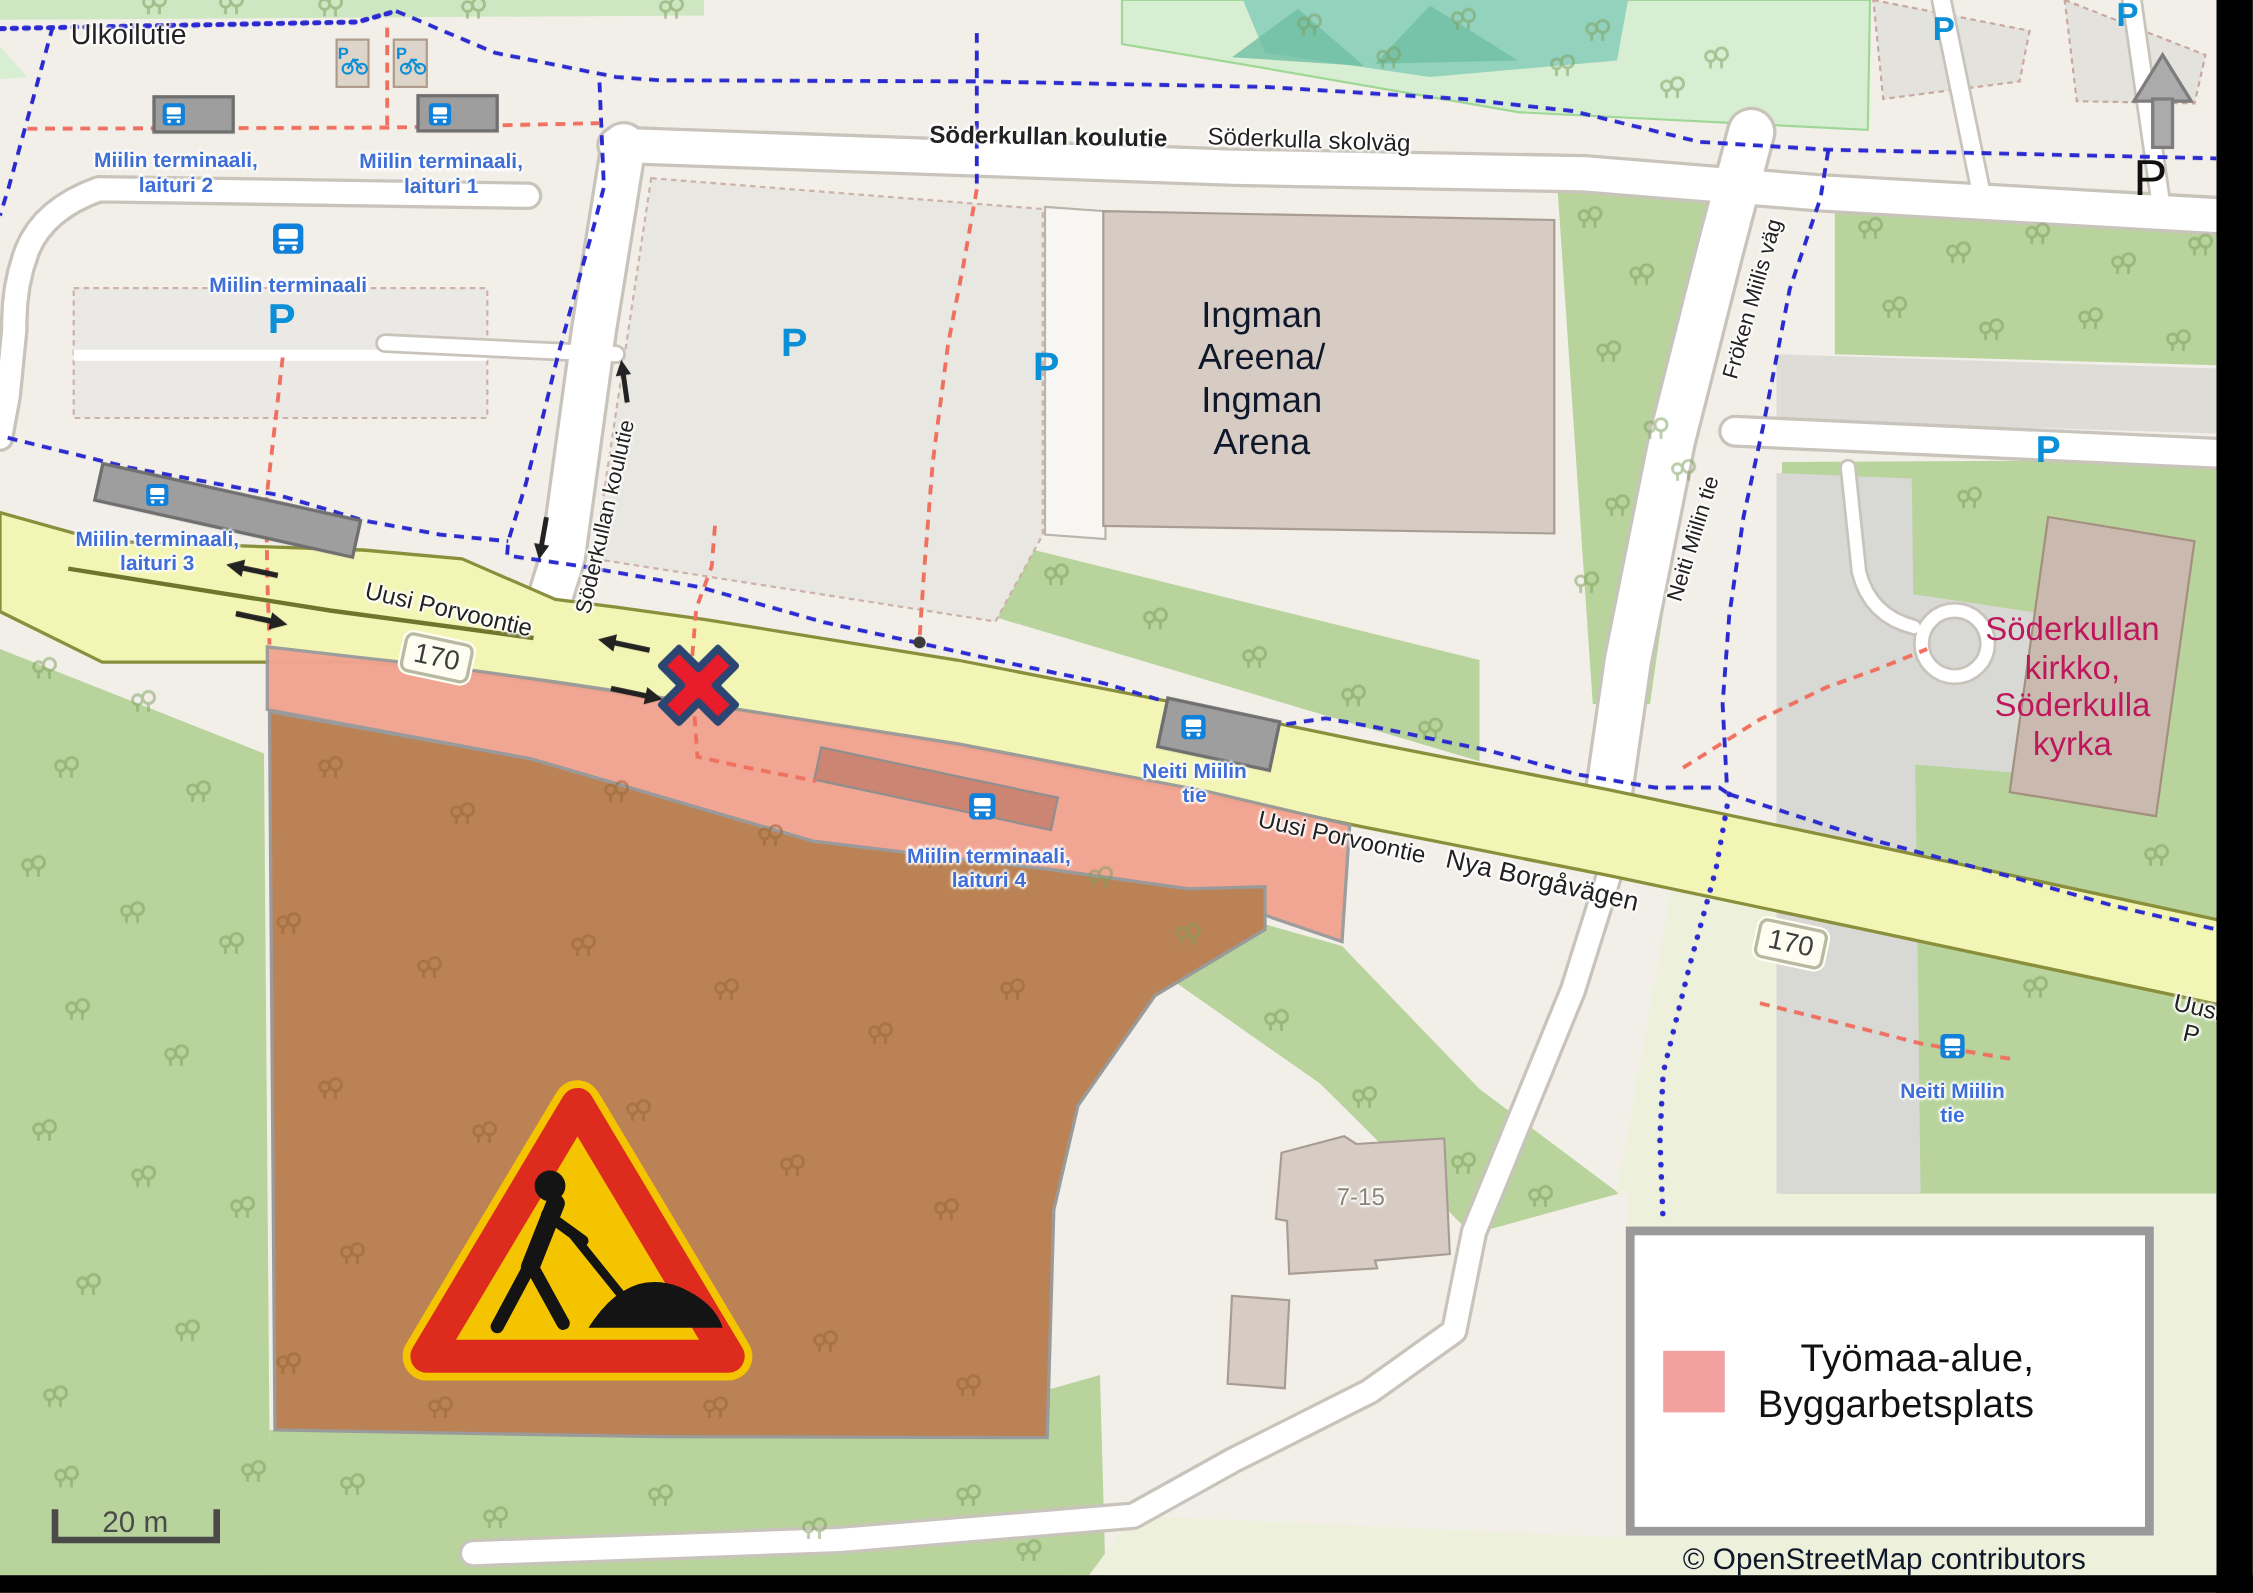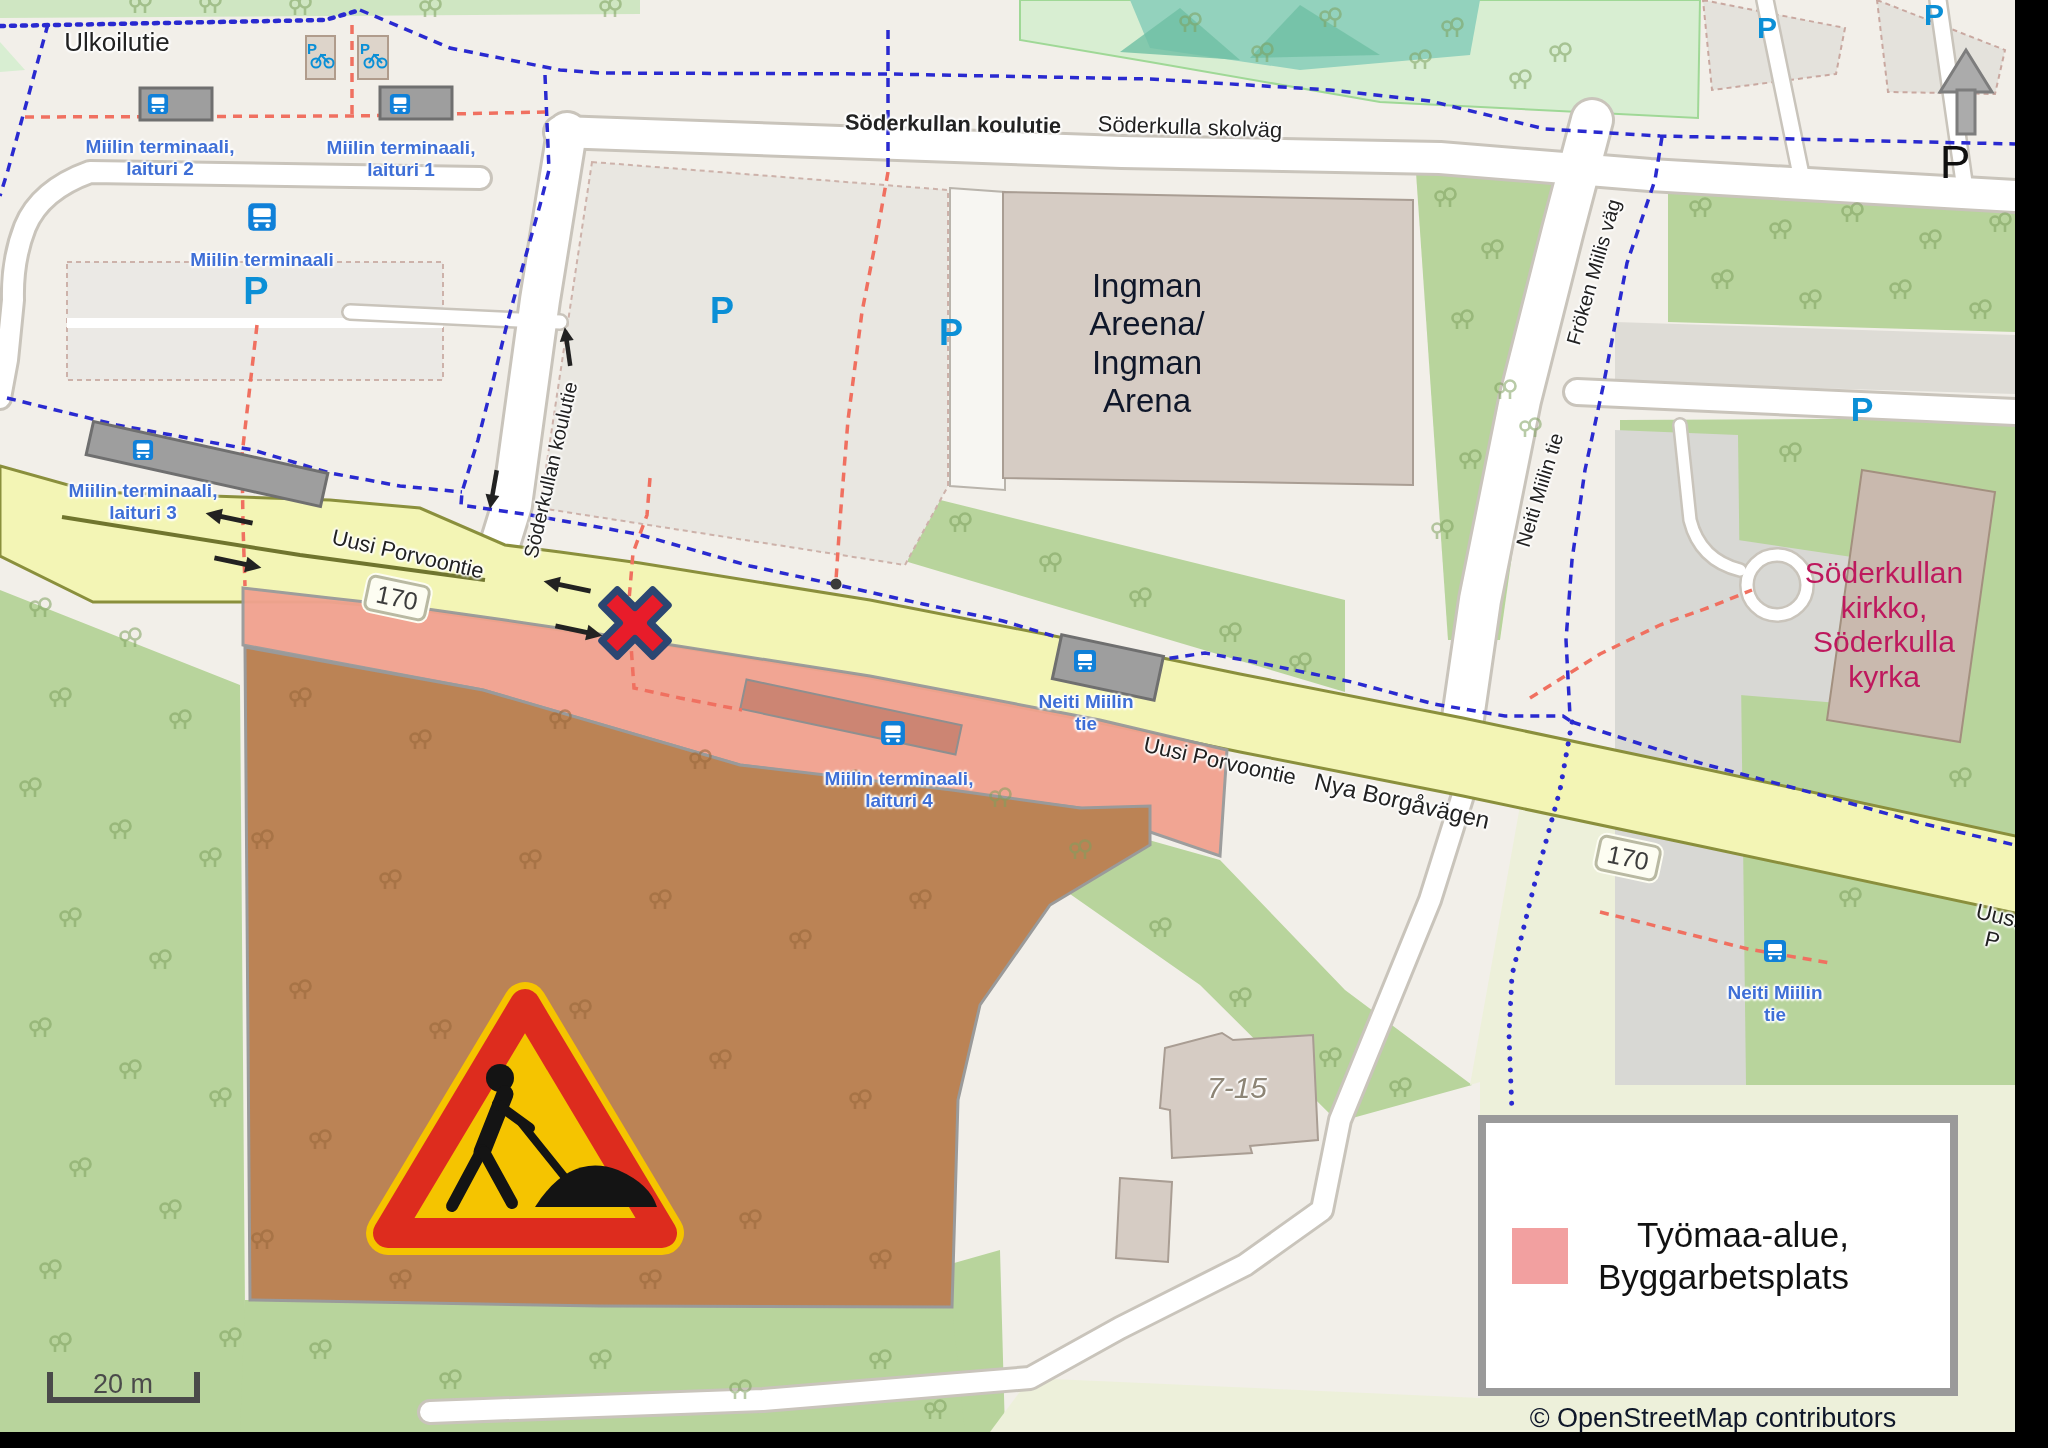--- a/index.html
+++ b/index.html
@@ -7,21 +7,21 @@
          background:#f2efe9;font-family:"Liberation Sans",sans-serif;}
   #base{position:absolute;left:0;top:0;}
   .lbl{position:absolute;transform:translate(-50%,-50%);white-space:pre-line;text-align:center;
        color:#be185d;line-height:1.15;
        text-shadow:-2px 0 2px #fff,2px 0 2px #fff,0 -2px 2px #fff,0 2px 2px #fff,1px 1px 2px #fff,-1px -1px 2px #fff;}
   .lbl.street{font-size:21px;color:#222;}
   .lbl.bold{font-weight:700;}
   .lbl.stop{font-size:19px;color:#3f6fd6;font-weight:600;margin-top:16px;}
   .lbl.place{font-size:33px;line-height:1.16;color:#0f172a;text-shadow:none;}
   .lbl.church{font-size:30px;text-shadow:none;}
-  .lbl.addr{font-size:30px;color:#8d8576;font-style:italic;}
+  .lbl.addr{font-size:22px;color:#8d8576;}
   .lbl.pmark{font-weight:700;color:#0b8fd6;text-shadow:none;font-size:36px;}
   .lbl.pmark.black{color:#101010;font-weight:400;}
   .shield{position:absolute;transform:translate(-50%,-50%);background:#fdfdf2;border:3px solid #b9b9a2;
           border-radius:8px;padding:1px 8px;font-size:25px;color:#3c3c3c;box-shadow:0 0 0 2px #fdfdf2;}
   .busicon{position:absolute;transform:translate(-50%,-50%);}
   #legend{position:absolute;left:1478px;top:1115px;width:480px;height:281px;background:#fff;
           border:8px solid #9a9a9a;box-sizing:border-box;display:flex;flex-direction:column;
           justify-content:space-around;padding:18px 26px;text-align:right;}
   .legend-row{display:flex;align-items:center;gap:30px;}
   .legend-text{font-size:35px;color:#111;line-height:1.2;white-space:pre-line;}
@@ -320,21 +320,21 @@
 
   <g fill="#ababab" stroke="#7d7d7d" stroke-width="3">
     <polygon points="1940,92 1992,92 1966,50"></polygon>
     <rect x="1957" y="90" width="18" height="44"></rect>
   </g>
 
   <path d="M50,1372 V1400 H197 V1372" fill="none" stroke="#4a4a4a" stroke-width="6"></path>
 </svg>
 
 <div id="labels">
-      <div class="lbl street" style="left: 117px; top: 43px; font-size: 26px; transform: translate(-50%, -50%) rotate(0deg);">Ulkoilutie</div>
+      <div class="lbl street" style="left: 117px; top: 32px; font-size: 26px; transform: translate(-50%, -50%) rotate(0deg);">Ulkoilutie</div>
       <div class="lbl street bold" style="left: 953px; top: 124px; font-size: 22px; transform: translate(-50%, -50%) rotate(1deg);">Söderkullan koulutie</div>
       <div class="lbl street" style="left: 1190px; top: 127px; font-size: 22px; transform: translate(-50%, -50%) rotate(2deg);">Söderkulla skolväg</div>
       <div class="lbl street" style="left: 551px; top: 470px; font-size: 20px; transform: translate(-50%, -50%) rotate(-77deg);">Söderkullan koulutie</div>
       <div class="lbl street" style="left: 1594px; top: 272px; font-size: 20px; transform: translate(-50%, -50%) rotate(-74deg);">Fröken Miilis väg</div>
       <div class="lbl street" style="left: 1540px; top: 490px; font-size: 20px; transform: translate(-50%, -50%) rotate(-73deg);">Neiti Miilin tie</div>
       <div class="lbl street" style="left: 408px; top: 554px; font-size: 22px; transform: translate(-50%, -50%) rotate(13deg);">Uusi Porvoontie</div>
       <div class="lbl street" style="left: 1220px; top: 761px; font-size: 22px; transform: translate(-50%, -50%) rotate(12.5deg);">Uusi Porvoontie</div>
       <div class="lbl street" style="left: 1402px; top: 801px; font-size: 24px; transform: translate(-50%, -50%) rotate(13deg);">Nya Borgåvägen</div>
       <div class="lbl street" style="left: 1995px; top: 928px; font-size: 22px; transform: translate(-50%, -50%) rotate(13deg);">Uusi P</div>
       <div class="lbl  place" style="left: 1147px; top: 344px; transform: translate(-50%, -50%) rotate(0deg);">Ingman

